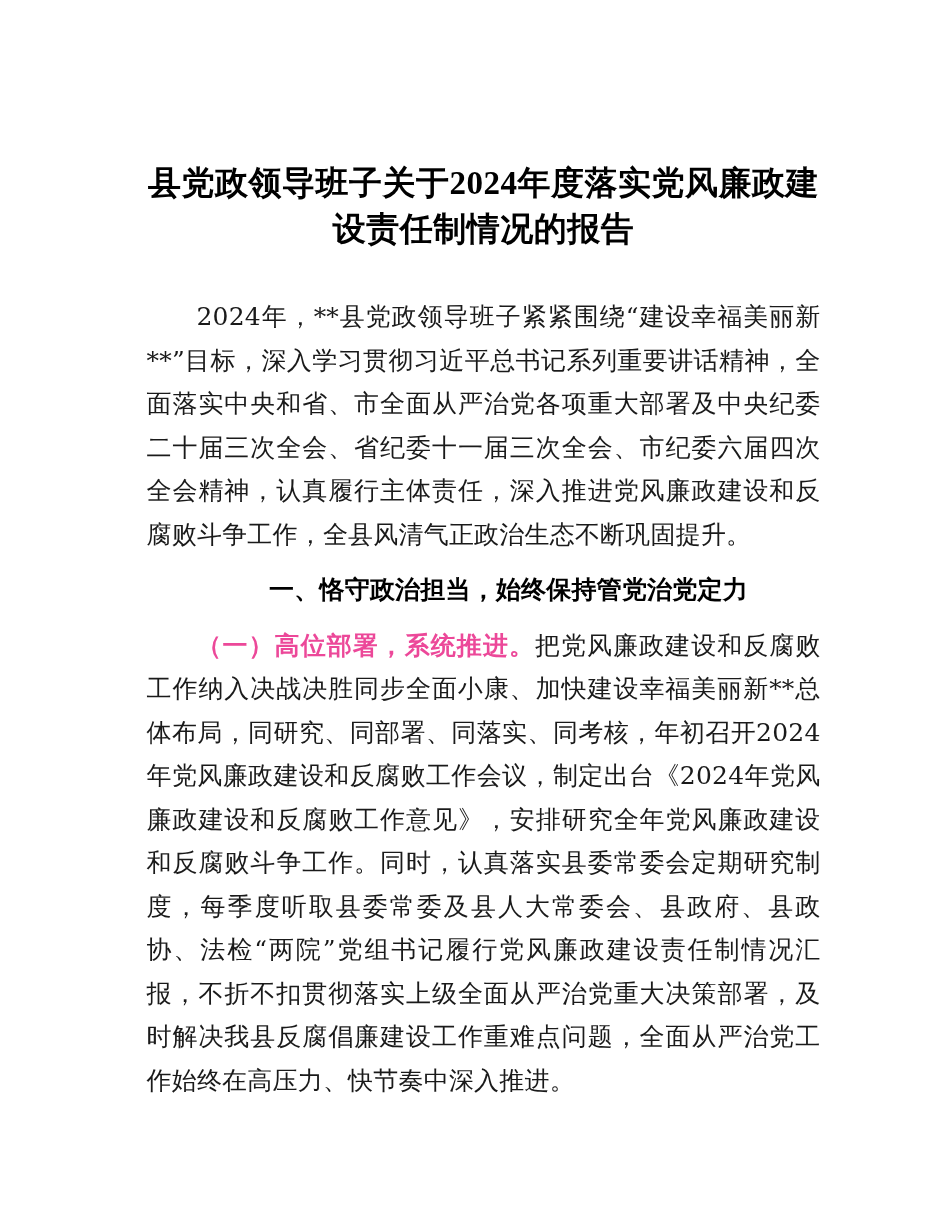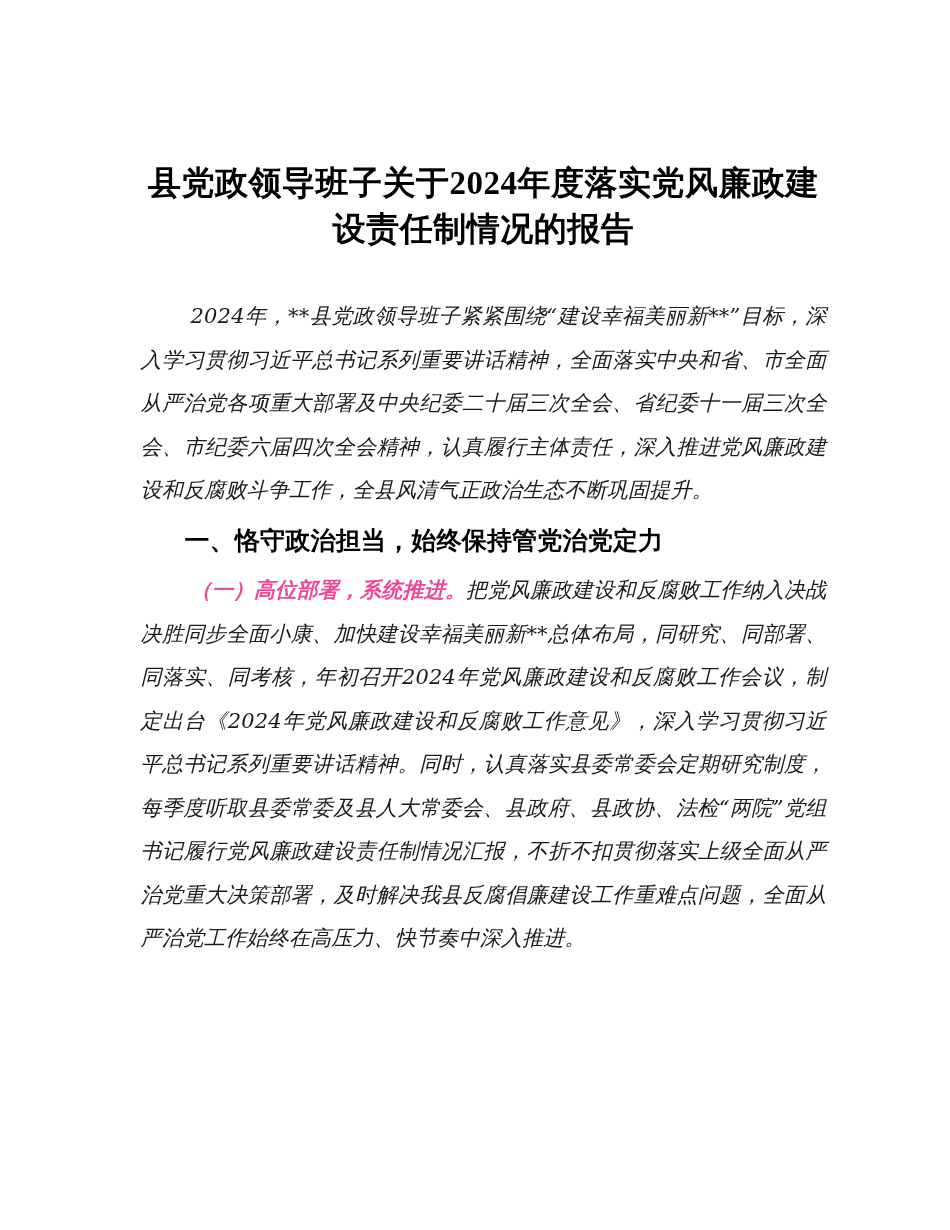--- a/index.html
+++ b/index.html
@@ -34,48 +34,48 @@
     font-size: 33px;
     line-height: 46px;
     color: #000000;
     text-align: center;
     letter-spacing: 0.5px;
     padding-top: 160px;
   }
 
   
   .para {
-    margin: 6px;
+    margin: 12px;
     padding: 0;
     font-family: "DejaVu Serif", "Liberation Serif", serif;
-    font-size: 21px;
+    font-size: 25px;
     line-height: 43.5px;
     color: #1a1a1a;
     text-align: justify;
     text-justify: inter-character;
     text-indent: 50px;
     letter-spacing: 0.2px;
-    font-style: italic;
   }
 
   .para-first {
     margin-top: 43px;
   }
 
   
   .heading-1 {
     margin: 0;
     padding: 0;
     font-family: "Liberation Sans", "DejaVu Sans", sans-serif;
     font-weight: bold;
     font-size: 25px;
     line-height: 43.5px;
     color: #000000;
     text-indent: 50px;
     letter-spacing: 0.2px;
+    text-align: center;
   }
 
   
   .lead-in {
     font-family: "DejaVu Serif", "Liberation Serif", serif;
     font-weight: bold;
     color: #ec4899;
   }
 
   .para-body-run {
@@ -87,16 +87,16 @@
 
 <div class="page">
   <div class="content">
 
     <h1 class="doc-title">县党政领导班子关于2024年度落实党风廉政建设责任制情况的报告</h1>
 
     <p class="para para-first">2024年，**县党政领导班子紧紧围绕“建设幸福美丽新**”目标，深入学习贯彻习近平总书记系列重要讲话精神，全面落实中央和省、市全面从严治党各项重大部署及中央纪委二十届三次全会、省纪委十一届三次全会、市纪委六届四次全会精神，认真履行主体责任，深入推进党风廉政建设和反腐败斗争工作，全县风清气正政治生态不断巩固提升。</p>
 
     <p class="heading-1">一、恪守政治担当，始终保持管党治党定力</p>
 
-    <p class="para"><span class="lead-in">（一）高位部署，系统推进。</span><span class="para-body-run">把党风廉政建设和反腐败工作纳入决战决胜同步全面小康、加快建设幸福美丽新**总体布局，同研究、同部署、同落实、同考核，年初召开2024年党风廉政建设和反腐败工作会议，制定出台《2024年党风廉政建设和反腐败工作意见》，深入学习贯彻习近平总书记系列重要讲话精神。同时，认真落实县委常委会定期研究制度，每季度听取县委常委及县人大常委会、县政府、县政协、法检“两院”党组书记履行党风廉政建设责任制情况汇报，不折不扣贯彻落实上级全面从严治党重大决策部署，及时解决我县反腐倡廉建设工作重难点问题，全面从严治党工作始终在高压力、快节奏中深入推进。</span></p>
+    <p class="para"><span class="lead-in">（一）高位部署，系统推进。</span><span class="para-body-run">把党风廉政建设和反腐败工作纳入决战决胜同步全面小康、加快建设幸福美丽新**总体布局，同研究、同部署、同落实、同考核，年初召开2024年党风廉政建设和反腐败工作会议，制定出台《2024年党风廉政建设和反腐败工作意见》，安排研究全年党风廉政建设和反腐败斗争工作。同时，认真落实县委常委会定期研究制度，每季度听取县委常委及县人大常委会、县政府、县政协、法检“两院”党组书记履行党风廉政建设责任制情况汇报，不折不扣贯彻落实上级全面从严治党重大决策部署，及时解决我县反腐倡廉建设工作重难点问题，全面从严治党工作始终在高压力、快节奏中深入推进。</span></p>
 
   </div>
 </div>
 
 </body></html>

